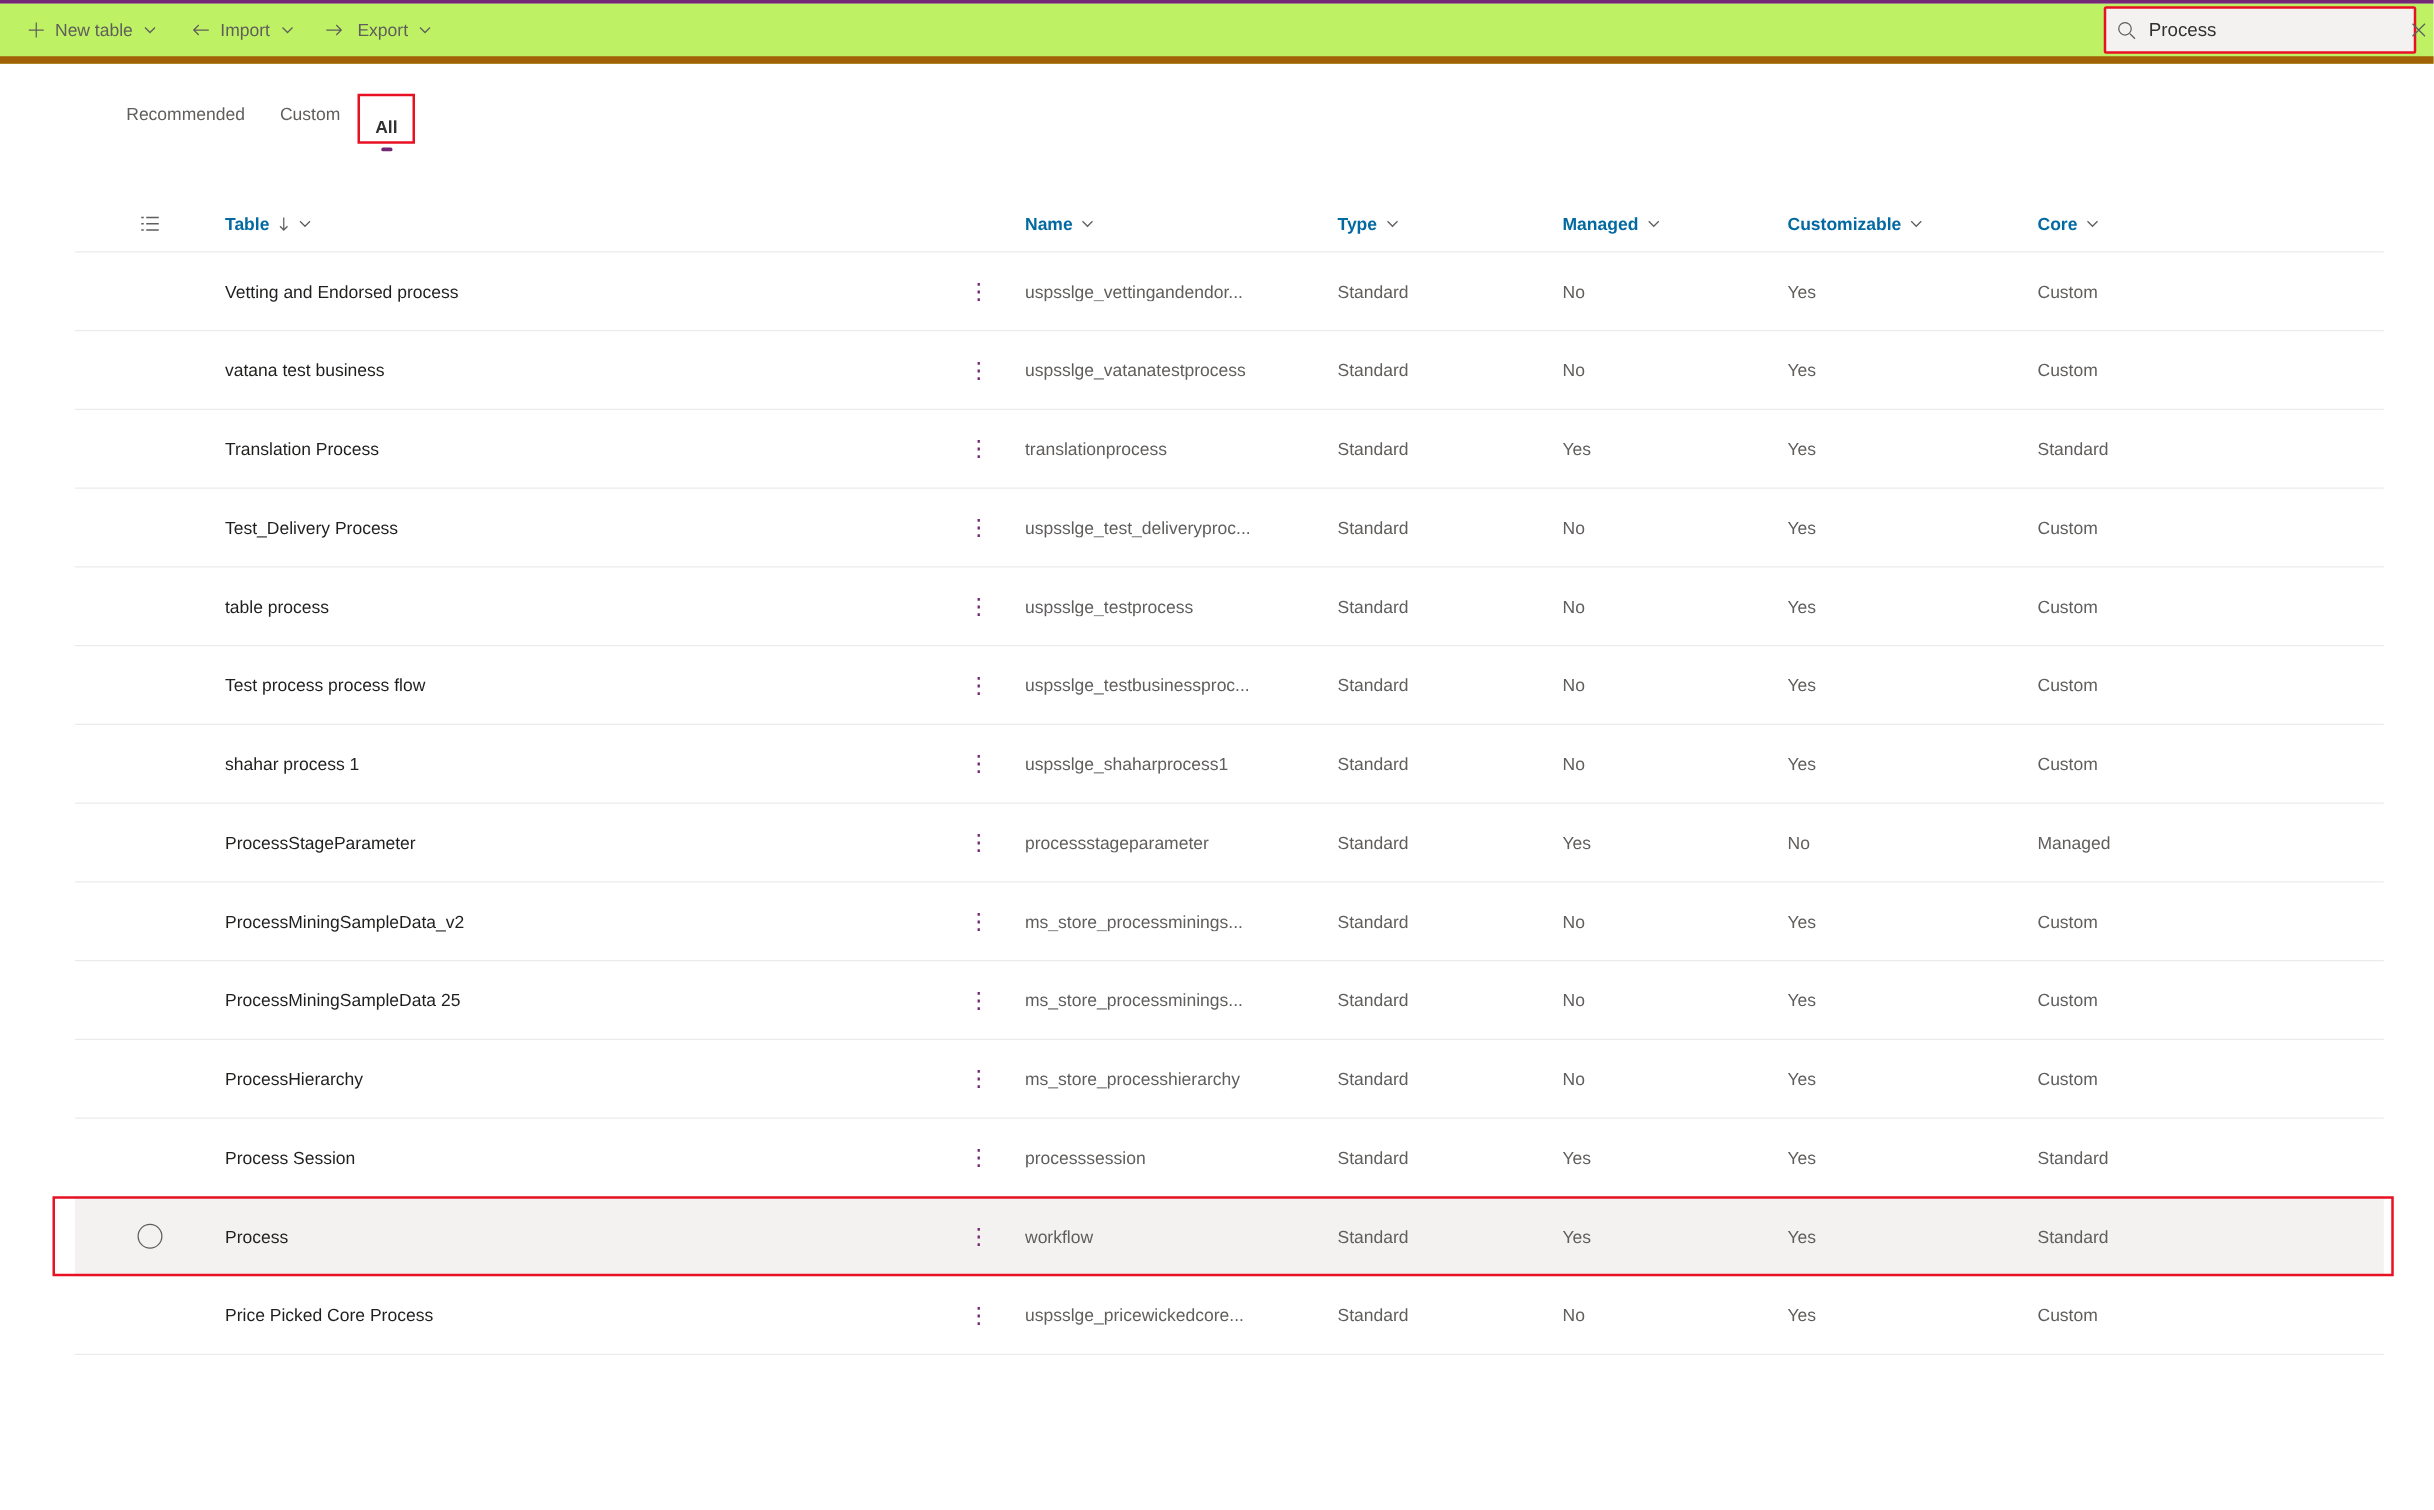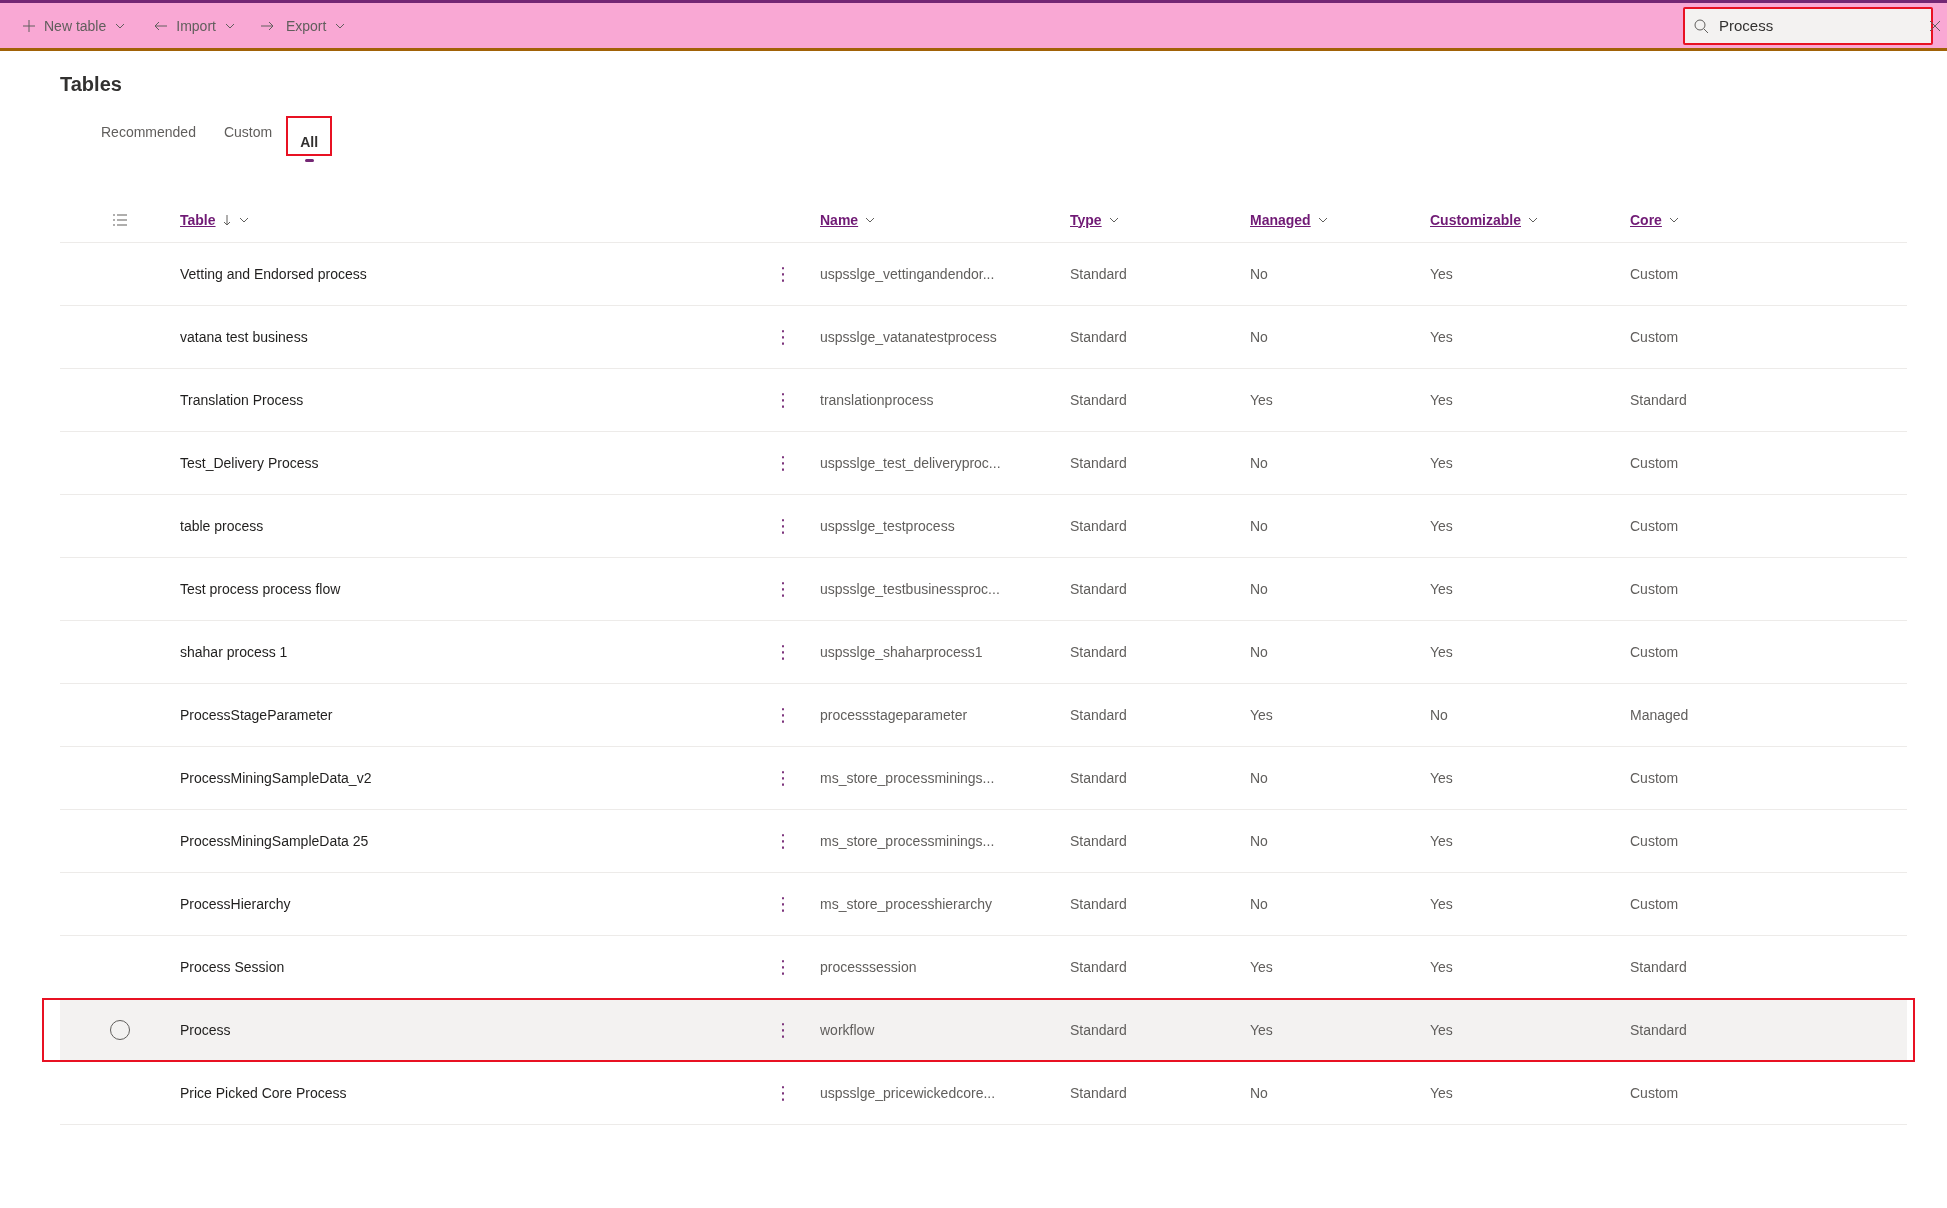--- a/index.html
+++ b/index.html
@@ -8,23 +8,23 @@
   font-size: 14px;
   color: #323130;
   background: #fff;
   overflow-x: hidden;
 }
 .app { border-top: 3px solid #742774; width: 1947px; }
 .toolbar {
   display: flex;
   align-items: center;
   height: 48px;
-  background: #f9a8d4;
+  background: #bef264;
   padding: 0 10px;
-  border-bottom: 3px solid #a16207;
+  border-bottom: 6px solid #a16207;
 }
 .toolbar-btn {
   display: inline-flex;
   align-items: center;
   gap: 8px;
   padding: 0 12px;
   height: 44px;
   color: #605e5c;
   cursor: pointer;
   border: none;
@@ -79,21 +79,21 @@
   margin: -8px -14px -6px -14px;
   display: inline-block;
 }
 .table-wrap { margin-top: 34px; }
 .thead, .trow {
   display: grid;
   grid-template-columns: 120px 640px 250px 180px 180px 200px 200px;
   align-items: center;
   border-bottom: 1px solid #edebe9;
 }
-.thead { height: 46px; color: #701a75; font-weight: 600; text-decoration: underline; }
+.thead { height: 46px; color: #0369a1; font-weight: 600; }
 .thead .hcell { display: flex; align-items: center; gap: 6px; cursor: pointer; }
 .trow { height: 63px; position: relative; }
 .trow .cell-table { display: flex; align-items: center; justify-content: space-between; padding-right: 22px; }
 .trow .cell-table .tlabel { color: #201f1e; }
 .trow .cell { color: #605e5c; }
 .trow.highlighted { background: #f3f2f1; }
 .row-highlight-box {
   position: absolute;
   left: -18px;
   right: -8px;
@@ -179,21 +179,20 @@
       <input type="text" value="Process" style="">
       <span style="cursor:pointer">
         <svg width="14" height="14" viewBox="0 0 14 14">
             <path d="M2 2l10 10M12 2L2 12" stroke="#605e5c" stroke-width="1"></path>
           </svg>
       </span>
     </div>
   </div>
 
   <div class="content">
-    <div class="page-title">Tables</div>
 
     <div class="tabs">
       <div class="tab">Recommended</div>
       <div class="tab">Custom</div>
       <div class="tab active">
         <span class="tab-highlight">All</span>
       </div>
     </div>
 
     <div class="table-wrap">

